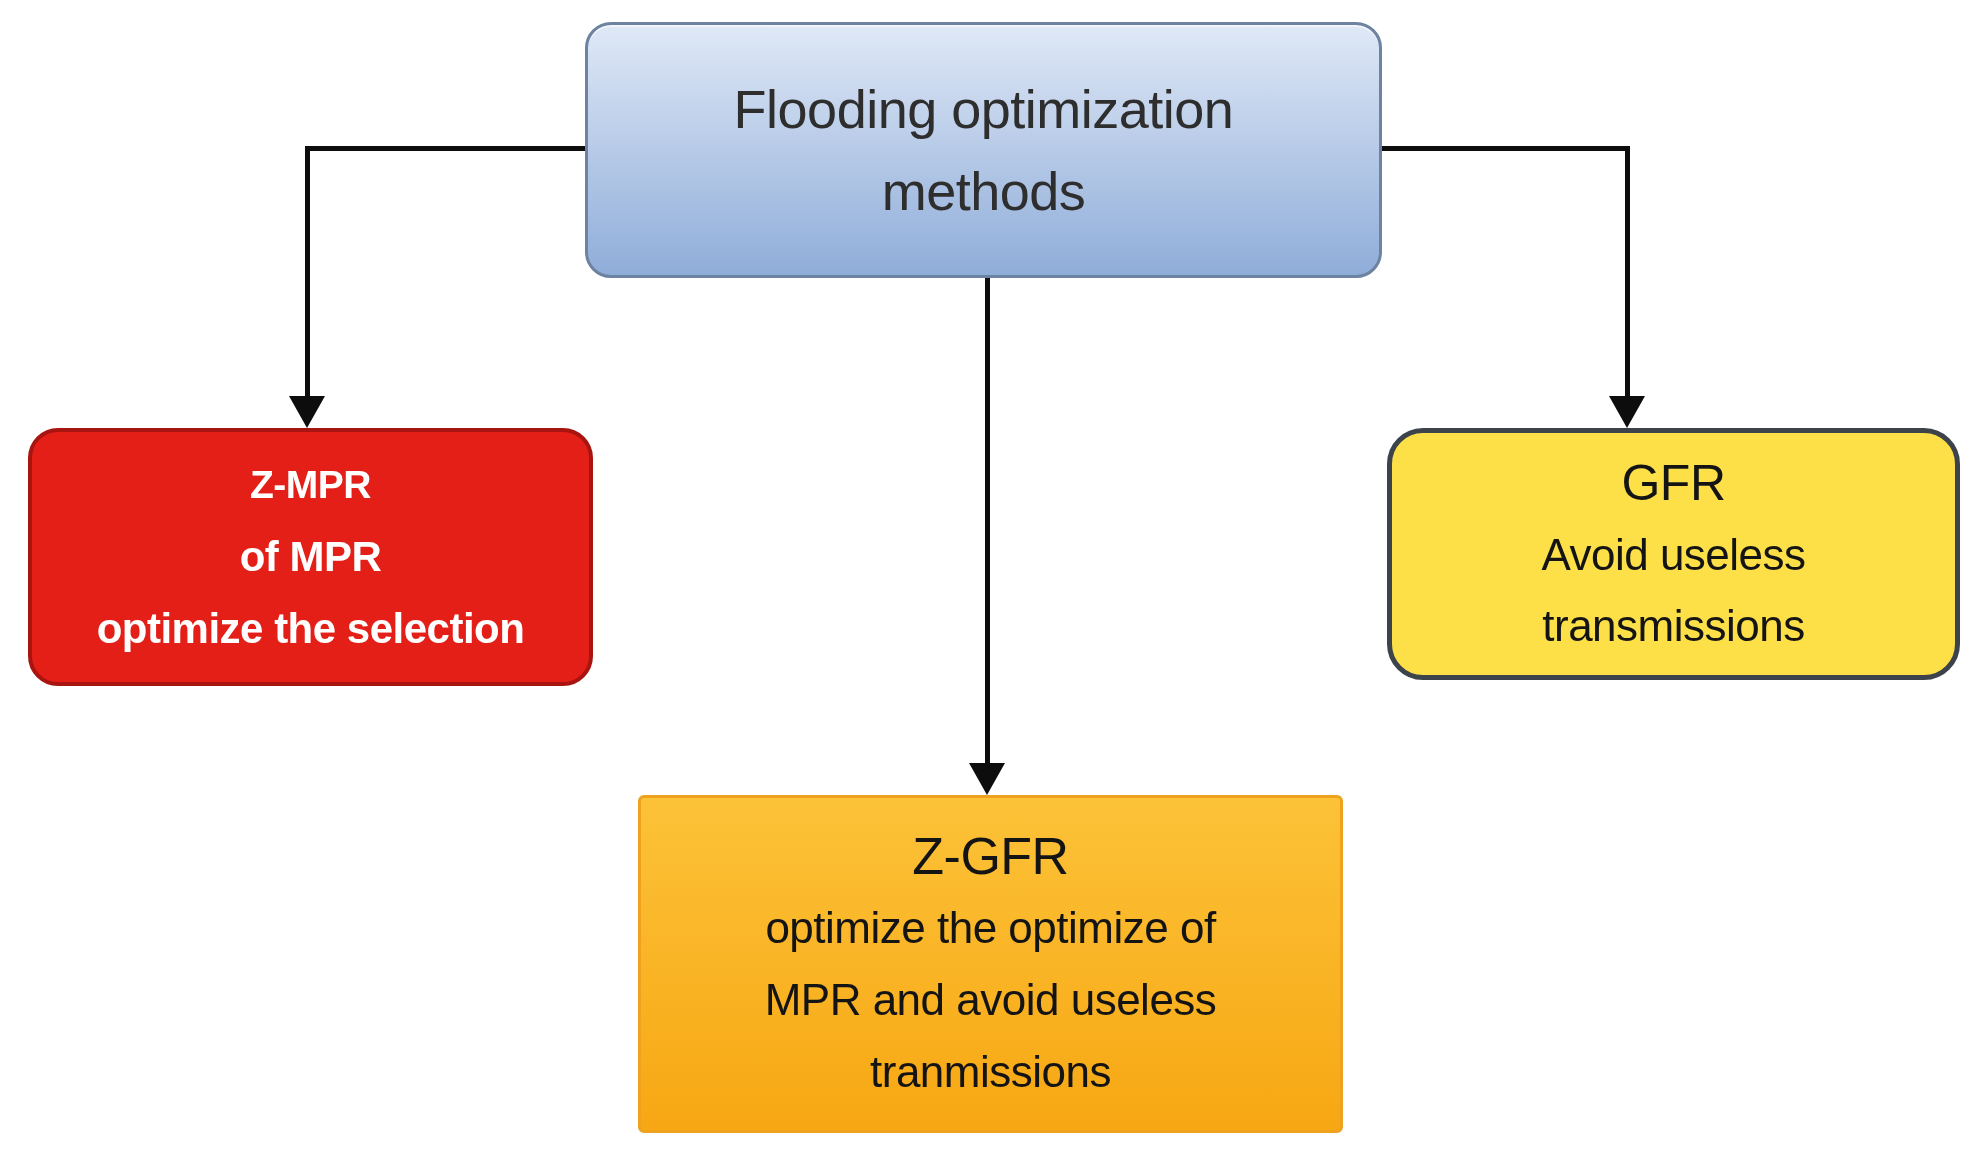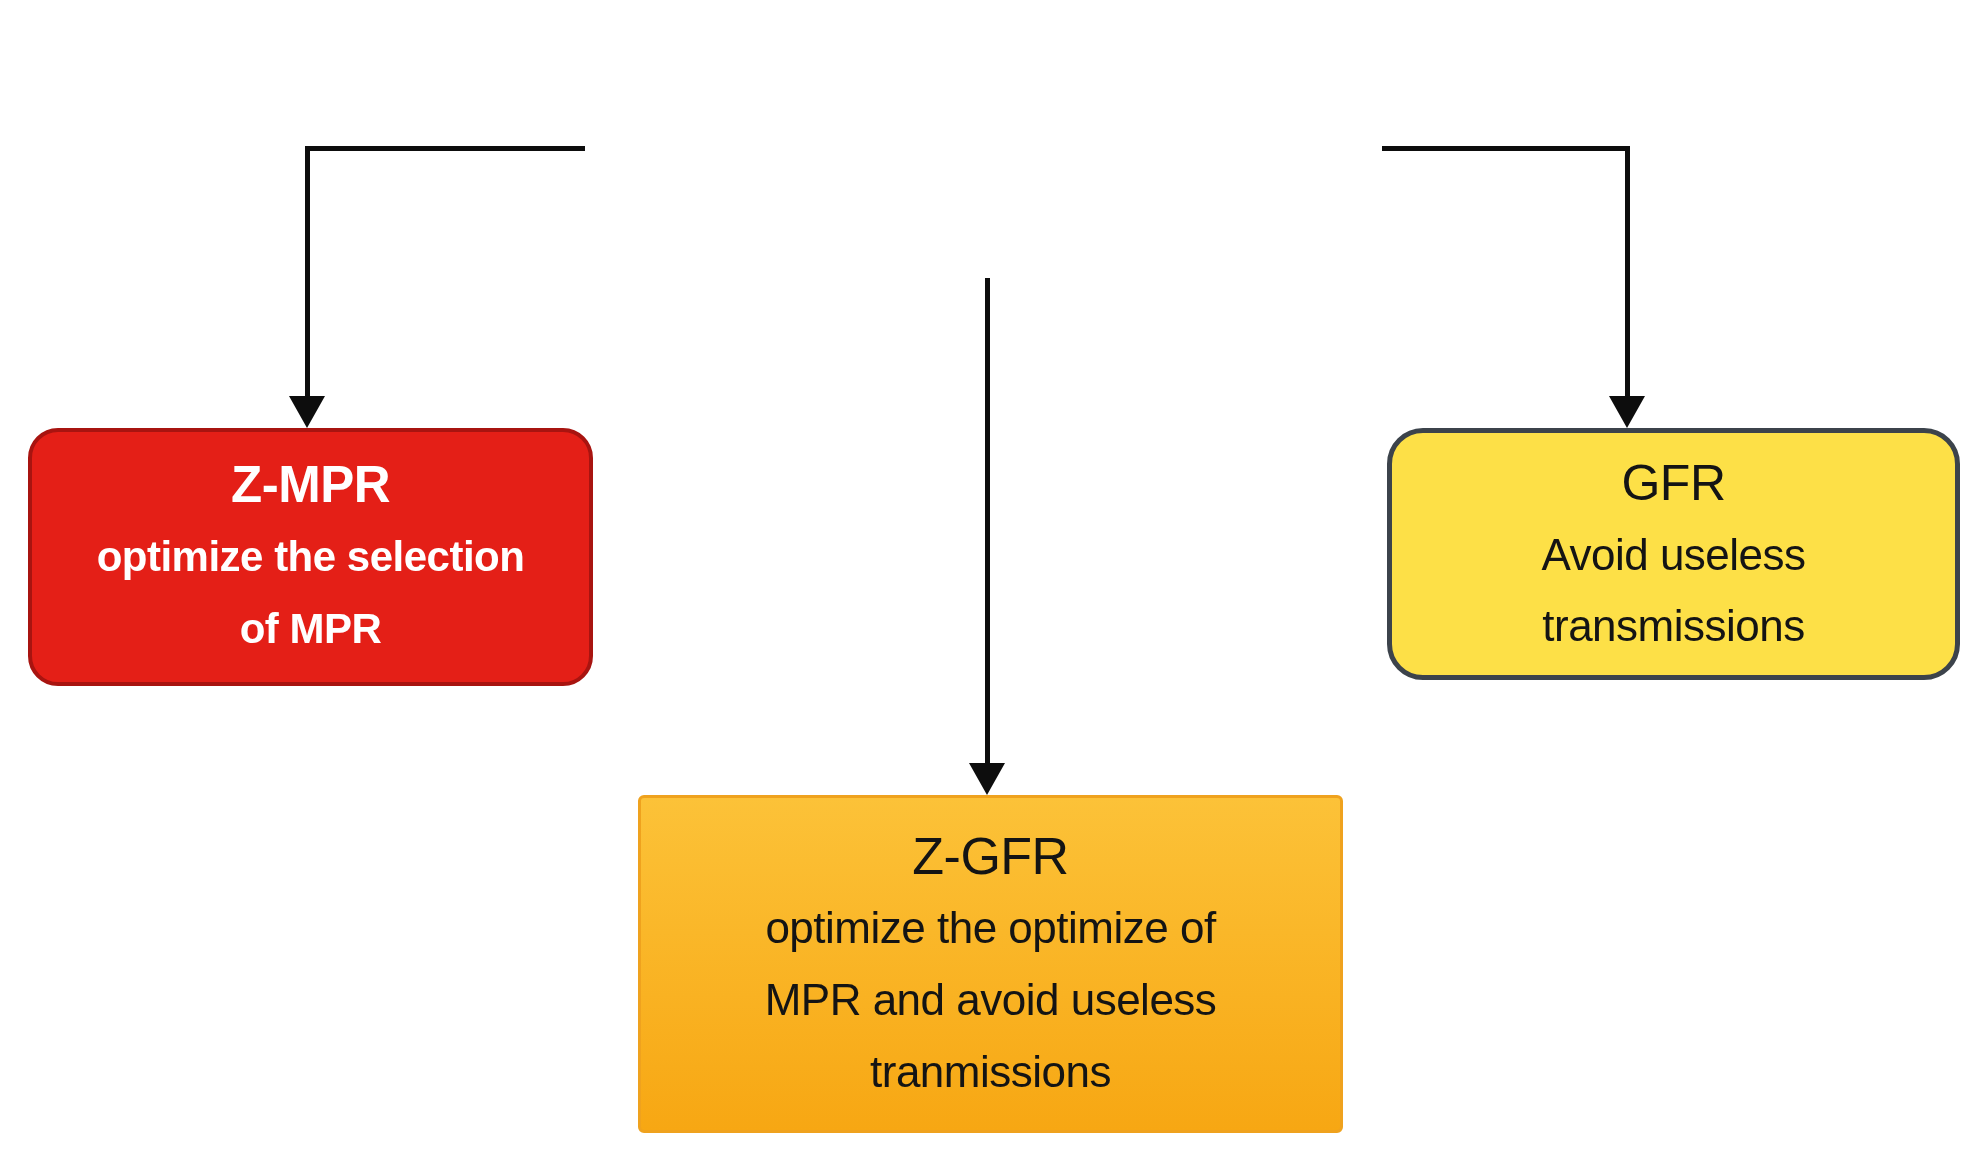--- a/index.html
+++ b/index.html
@@ -40,21 +40,21 @@
   }
   .node-zmpr {
     left: 28px; top: 428px;
     width: 565px; height: 258px;
     border-width: 4px;
     border-radius: 30px;
     font-size: 42px;
     line-height: 72px;
     font-weight: 700;
   }
-  .node-zmpr .ln-title { font-size: 51px; }
+  .node-zmpr .ln-title { font-size: 39px; }
   .node-gfr {
     left: 1387px; top: 428px;
     width: 573px; height: 252px;
     border-width: 5px;
     border-radius: 36px;
     font-size: 44px;
     line-height: 71px;
   }
   .node-gfr .ln-title { font-size: 50px; }
   .node-zgfr {
@@ -95,25 +95,29 @@
   <div class="edge edge-left-v" style="background: rgb(13, 13, 13);"></div>
   <div class="arrowhead arrow-left" style="border-top-color: rgb(13, 13, 13);"></div>
 
   <div class="edge edge-mid-v" style="background: rgb(13, 13, 13);"></div>
   <div class="arrowhead arrow-mid" style="border-top-color: rgb(13, 13, 13);"></div>
 
   <div class="edge edge-right-h" style="background: rgb(13, 13, 13);"></div>
   <div class="edge edge-right-v" style="background: rgb(13, 13, 13);"></div>
   <div class="arrowhead arrow-right" style="border-top-color: rgb(13, 13, 13);"></div>
 
+  <div class="node node-root" style="background: linear-gradient(rgb(223, 232, 246) 0%, rgb(143, 173, 217) 100%); border-color: rgb(109, 131, 161); color: rgb(46, 46, 46);">
+    <div class="ln ln-title">Flooding optimization</div>
+    <div class="ln">methods</div>
+  </div>
 
   <div class="node node-zmpr" style="background: rgb(228, 31, 23); border-color: rgb(168, 20, 16); color: rgb(255, 255, 255);">
     <div class="ln ln-title">Z-MPR</div>
+    <div class="ln">of MPR</div>
     <div class="ln">optimize the selection</div>
-    <div class="ln">of MPR</div>
   </div>
 
   <div class="node node-gfr" style="background: #fde047; border-color: rgb(60, 67, 75); color: rgb(20, 20, 20);">
     <div class="ln ln-title">GFR</div>
     <div class="ln">Avoid useless</div>
     <div class="ln">transmissions</div>
   </div>
 
   <div class="node node-zgfr" style="background: linear-gradient(rgb(252, 194, 56) 0%, rgb(247, 167, 19) 100%); border-color: rgb(239, 162, 30); color: rgb(20, 20, 20);">
     <div class="ln ln-title">Z-GFR</div>

